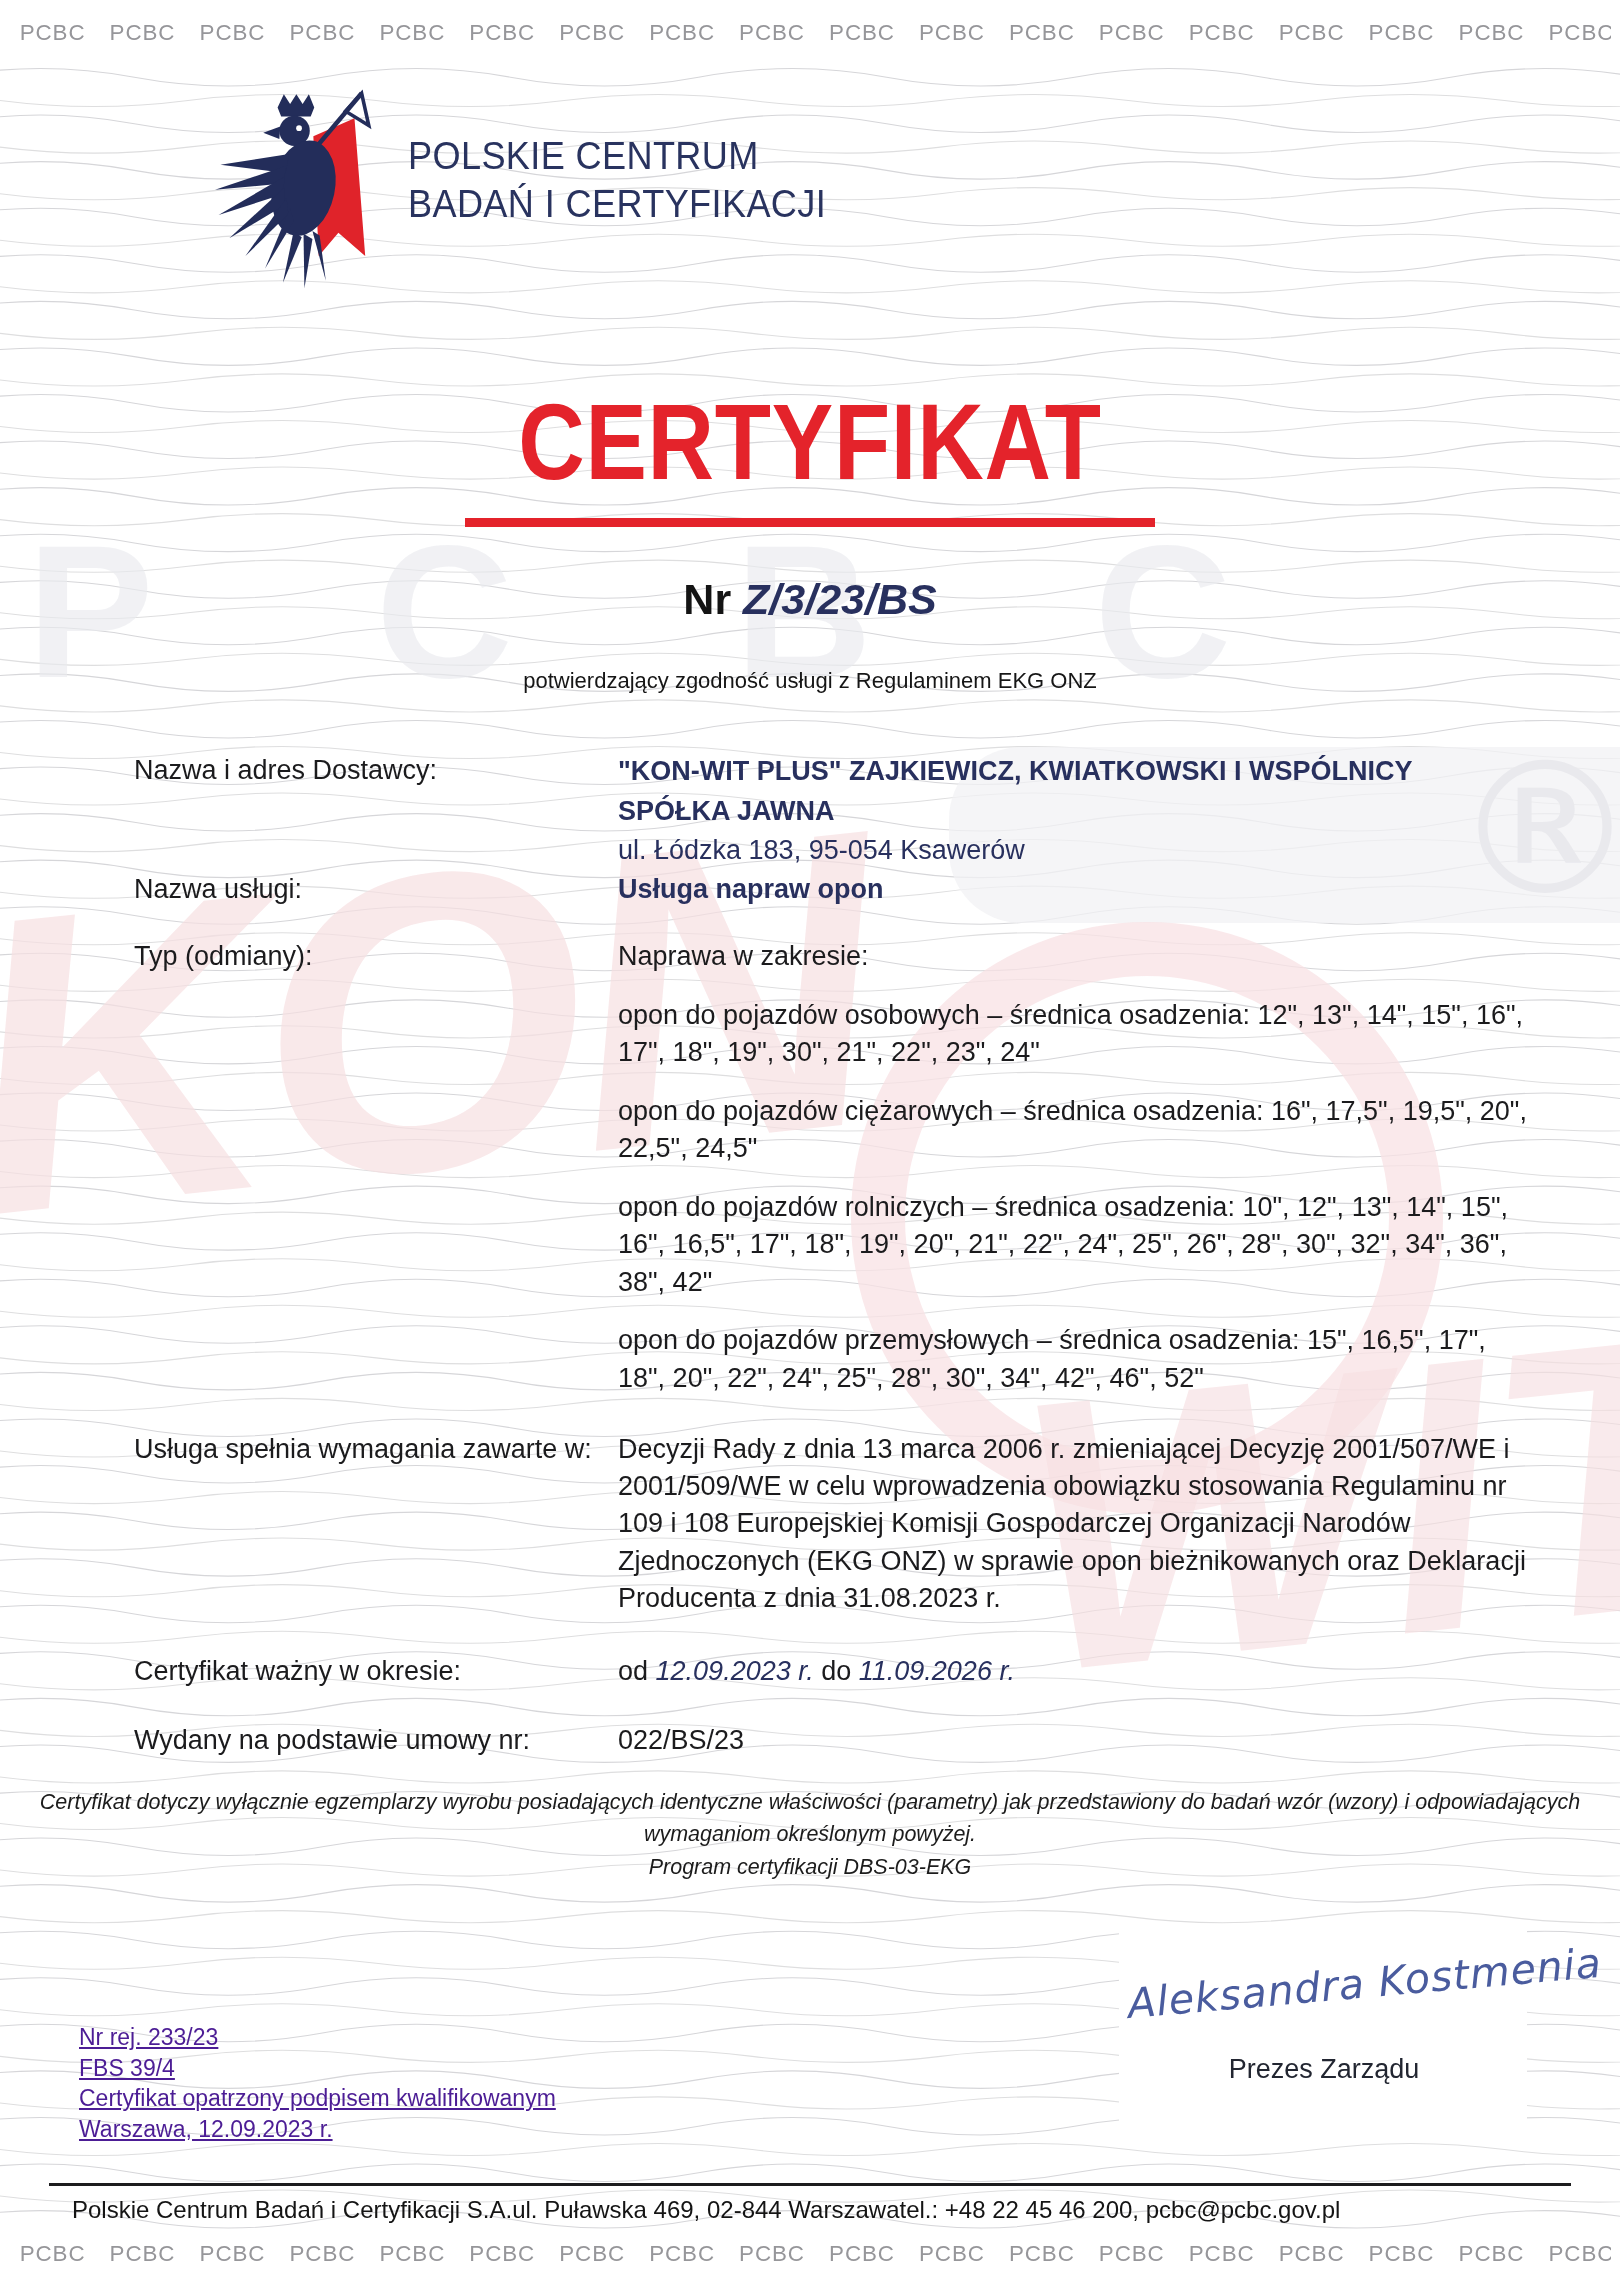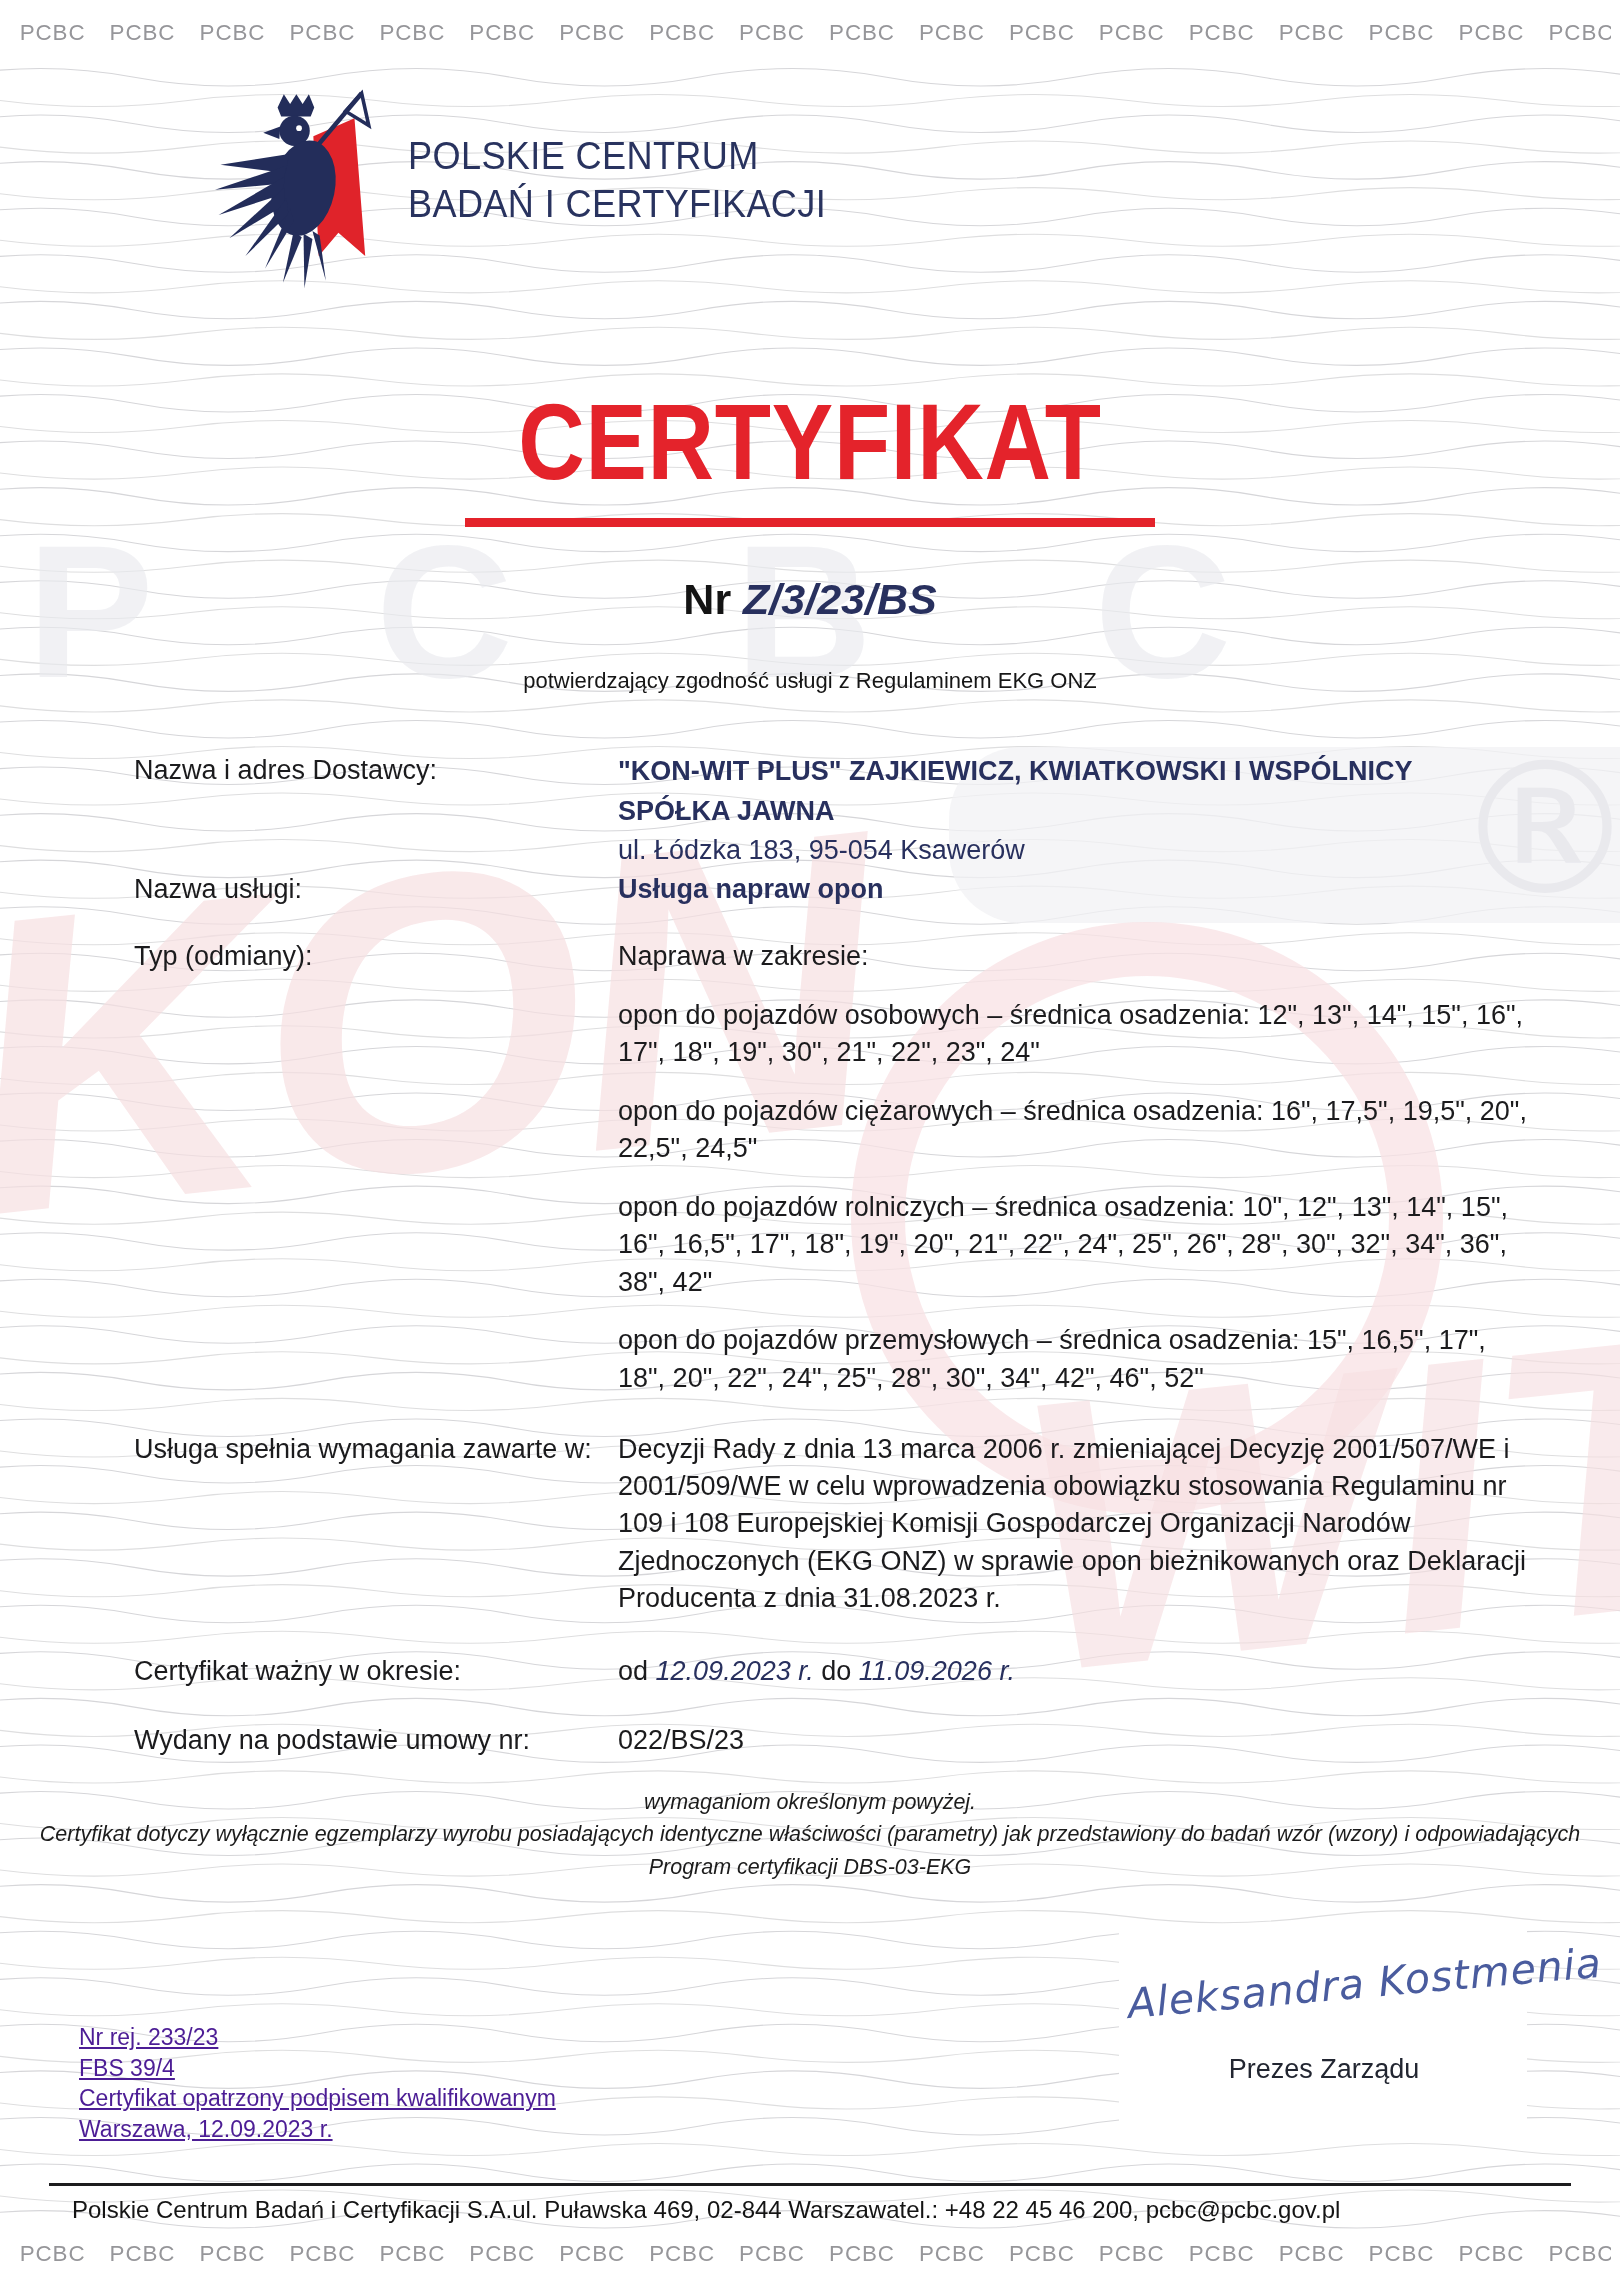--- a/index.html
+++ b/index.html
@@ -267,22 +267,22 @@
     </div>
 
     <div class="frow mt-con">
       <div class="label">Wydany na podstawie umowy nr:</div>
       <div class="value">022/BS/23</div>
     </div>
 
   </div>
 
   <div class="disclaimer">
+    <div>Certyfikat dotyczy wyłącznie egzemplarzy wyrobu posiadających identyczne właściwości (parametry) jak przedstawiony do badań wzór (wzory) i odpowiadających</div>
     <div>wymaganiom określonym powyżej.</div>
-    <div>Certyfikat dotyczy wyłącznie egzemplarzy wyrobu posiadających identyczne właściwości (parametry) jak przedstawiony do badań wzór (wzory) i odpowiadających</div>
     <div>Program certyfikacji DBS-03-EKG</div>
   </div>
 
   <div class="sig-box"></div>
   <div class="sig-script">Aleksandra Kostmenia</div>
   <div class="sig-role">Prezes Zarządu</div>
 
   <div class="registry">
     <div>Nr rej. 233/23</div>
     <div>FBS 39/4</div>

